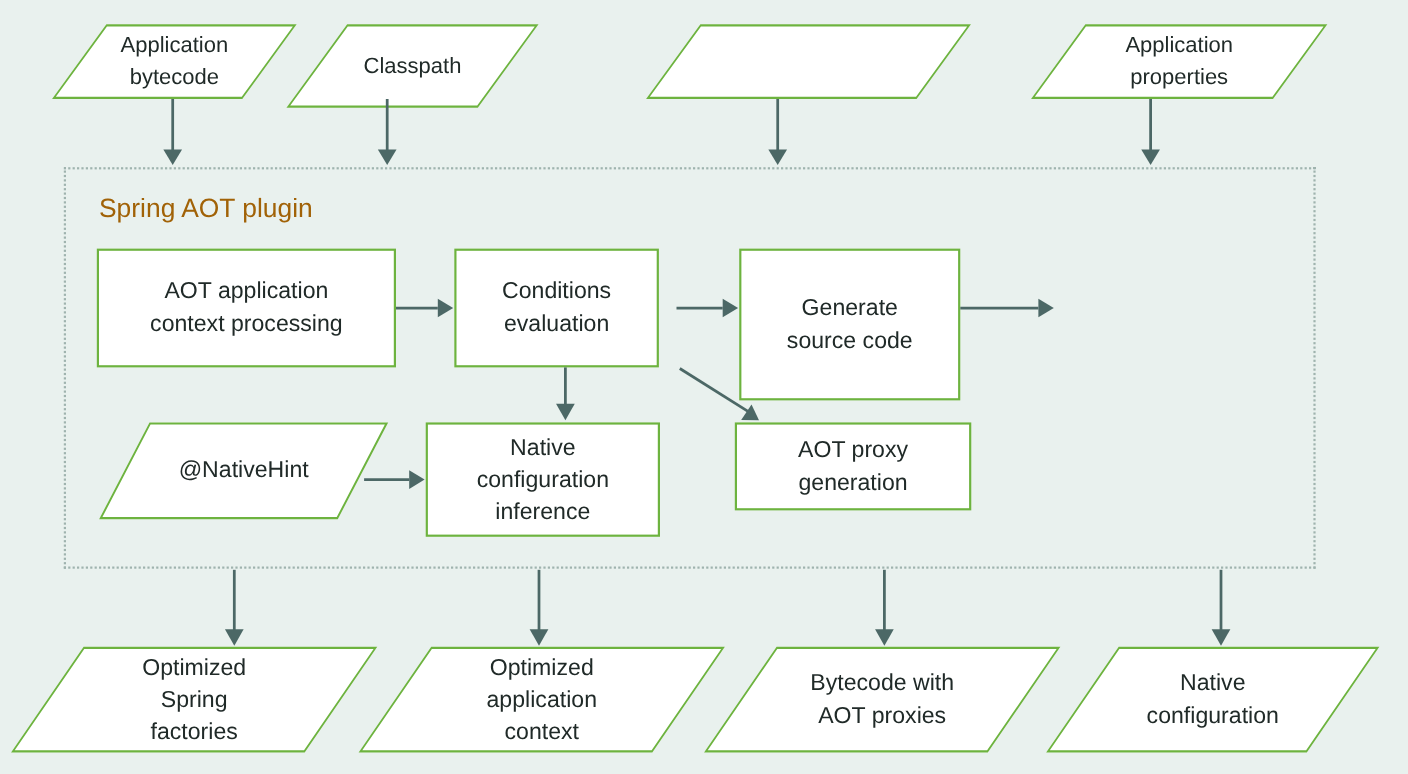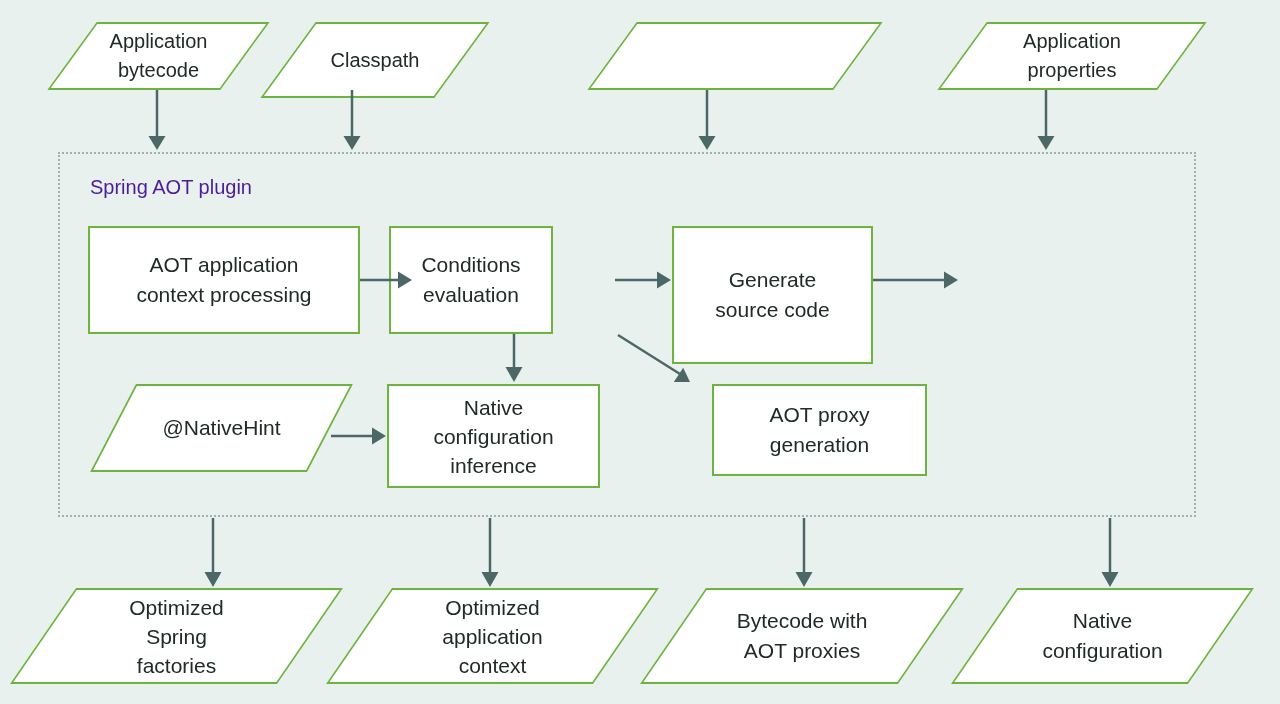--- a/index.html
+++ b/index.html
@@ -14,21 +14,21 @@
   .pg-bg { position:absolute; top:0; bottom:0; background:#ffffff; border:2px solid #6db33f; box-sizing:border-box; }
   .skew-in   { transform:skewX(-36deg); }   
   .skew-out  { transform:skewX(-34.5deg); } 
   .skew-hint { transform:skewX(-27.5deg); } 
   .label { position:relative; white-space:pre-line; line-height:30px; font-size:21px; z-index:2; }
   .in-label { font-size:20px; line-height:29px; }
   .plugin {
     position:absolute; left:58px; top:152px; width:1138px; height:365px;
     border:2px dotted #9fb3ae; box-sizing:border-box;
   }
-  .plugin-label { position:absolute; left:30px; top:22px; font-size:20px; color:#4c1d95; }
+  .plugin-label { position:absolute; left:30px; top:22px; font-size:24px; color:#a16207; }
   .arrow-layer { position:absolute; left:0; top:0; pointer-events:none; z-index:3; }
 </style>
 </head>
 <body>
 
 <div class="canvas">
 
   <div class="plugin">
     <div class="plugin-label">Spring AOT plugin</div>
   </div>
@@ -48,39 +48,39 @@
   <div class="node" style="left:937px;top:22px;width:270px;height:68px">
     <div class="pg-bg skew-in" style="left:25px;right:25px"></div>
     <div class="label in-label">Application
 properties</div>
   </div>
 
   <div class="node rect-node" style="left:88px;top:226px;width:272px;height:108px">
     <div class="label">AOT application
 context processing</div>
   </div>
-  <div class="node rect-node" style="left:389px;top:226px;width:164px;height:108px">
+  <div class="node rect-node" style="left:413px;top:226px;width:186px;height:108px">
     <div class="label">Conditions
 evaluation</div>
   </div>
   <div class="node rect-node" style="left:672px;top:226px;width:201px;height:138px">
     <div class="label">Generate
 source code</div>
   </div>
 
   <div class="node" style="left:86px;top:384px;width:271px;height:88px">
     <div class="pg-bg skew-hint" style="left:27px;right:27px"></div>
     <div class="label">@NativeHint</div>
   </div>
   <div class="node rect-node" style="left:387px;top:384px;width:213px;height:104px">
     <div class="label" style="line-height:29px">Native
 configuration
 inference</div>
   </div>
-  <div class="node rect-node" style="left:712px;top:384px;width:215px;height:92px">
+  <div class="node rect-node" style="left:668px;top:384px;width:215px;height:80px">
     <div class="label">AOT proxy
 generation</div>
   </div>
 
   <div class="node" style="left:10px;top:588px;width:333px;height:96px">
     <div class="pg-bg skew-out" style="left:33px;right:33px"></div>
     <div class="label" style="line-height:29px">Optimized
 Spring
 factories</div>
   </div>

